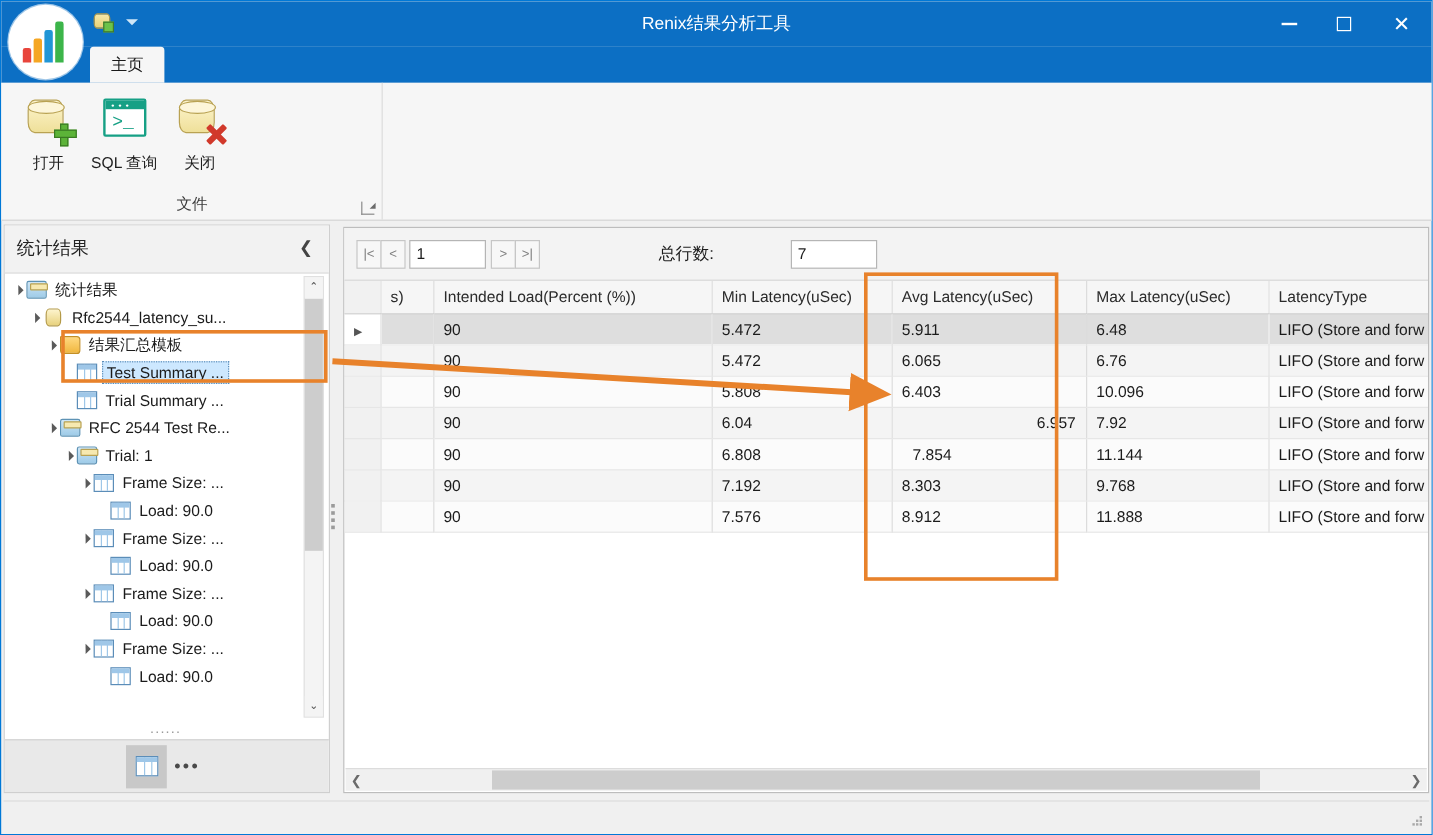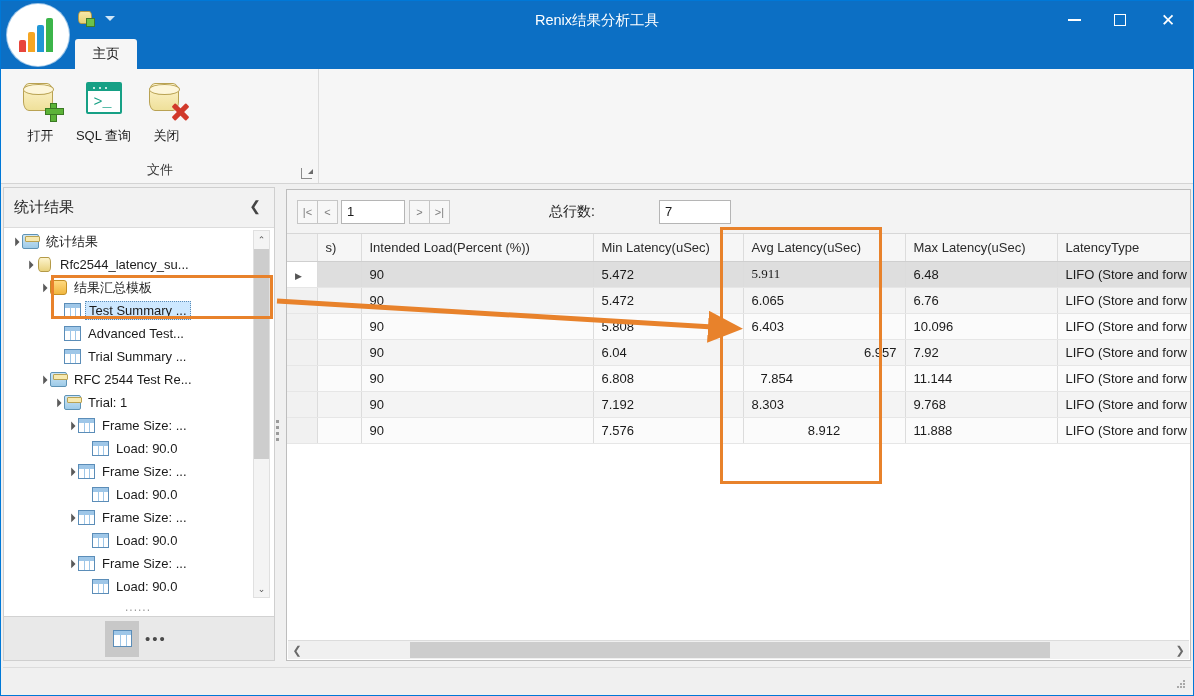--- a/index.html
+++ b/index.html
@@ -468,25 +468,20 @@
           <span class="tlabel">结果汇总模板</span>
         </div>
         <div class="tnode sel" style="padding-left: 42px;">
           <span class="tarrow"></span>
           <span class="tico grid"></span>
           <span class="tlabel">Test Summary ...</span>
         </div>
         <div class="tnode" style="padding-left: 42px;">
           <span class="tarrow"></span>
           <span class="tico grid"></span>
-          <span class="tlabel">Advanced Test...</span>
-        </div>
-        <div class="tnode" style="padding-left: 42px;">
-          <span class="tarrow"></span>
-          <span class="tico grid"></span>
           <span class="tlabel">Trial Summary ...</span>
         </div>
         <div class="tnode" style="padding-left: 28px;">
           <span class="tarrow" style="transform: rotate(-45deg);">◢</span>
           <span class="tico folder-blue"></span>
           <span class="tlabel">RFC 2544 Test Re...</span>
         </div>
         <div class="tnode" style="padding-left: 42px;">
           <span class="tarrow" style="transform: rotate(-45deg);">◢</span>
           <span class="tico folder-blue"></span>
@@ -592,21 +587,21 @@
               <th style="width: 152px;">Max Latency(uSec)</th>
               <th style="width: 250px;">LatencyType</th>
             </tr>
           </thead>
         <tbody id="dg-body">
             <tr class="r0">
               <td class="selcol" style="width: 30px;"><span class="rowmark">▶</span></td>
               <td style="width: 44px;"></td>
               <td style="width: 232px;">90</td>
               <td style="width: 150px;">5.472</td>
-              <td style="width: 162px; font-family: Liberation Serif, serif;">5.911</td>
+              <td style="width: 162px;">5.911</td>
               <td style="width: 152px;">6.48</td>
               <td style="width: 250px;">LIFO (Store and forw</td>
             </tr>
             <tr class="even">
               <td class="selcol" style="width: 30px;"></td>
               <td style="width: 44px;"></td>
               <td style="width: 232px;">90</td>
               <td style="width: 150px;">5.472</td>
               <td style="width: 162px;">6.065</td>
               <td style="width: 152px;">6.76</td>
@@ -646,21 +641,21 @@
               <td style="width: 150px;">7.192</td>
               <td style="width: 162px;">8.303</td>
               <td style="width: 152px;">9.768</td>
               <td style="width: 250px;">LIFO (Store and forw</td>
             </tr>
             <tr class="odd">
               <td class="selcol" style="width: 30px;"></td>
               <td style="width: 44px;"></td>
               <td style="width: 232px;">90</td>
               <td style="width: 150px;">7.576</td>
-              <td style="width: 162px; text-align: center;">8.912</td>
+              <td style="width: 162px;">8.912</td>
               <td style="width: 152px;">11.888</td>
               <td style="width: 250px;">LIFO (Store and forw</td>
             </tr>
           </tbody>
       </table>
     </div>
 
     <div class="grid-hscroll">
       <div class="ghs-l">❮</div>
       <div class="ghs-thumb"></div>

